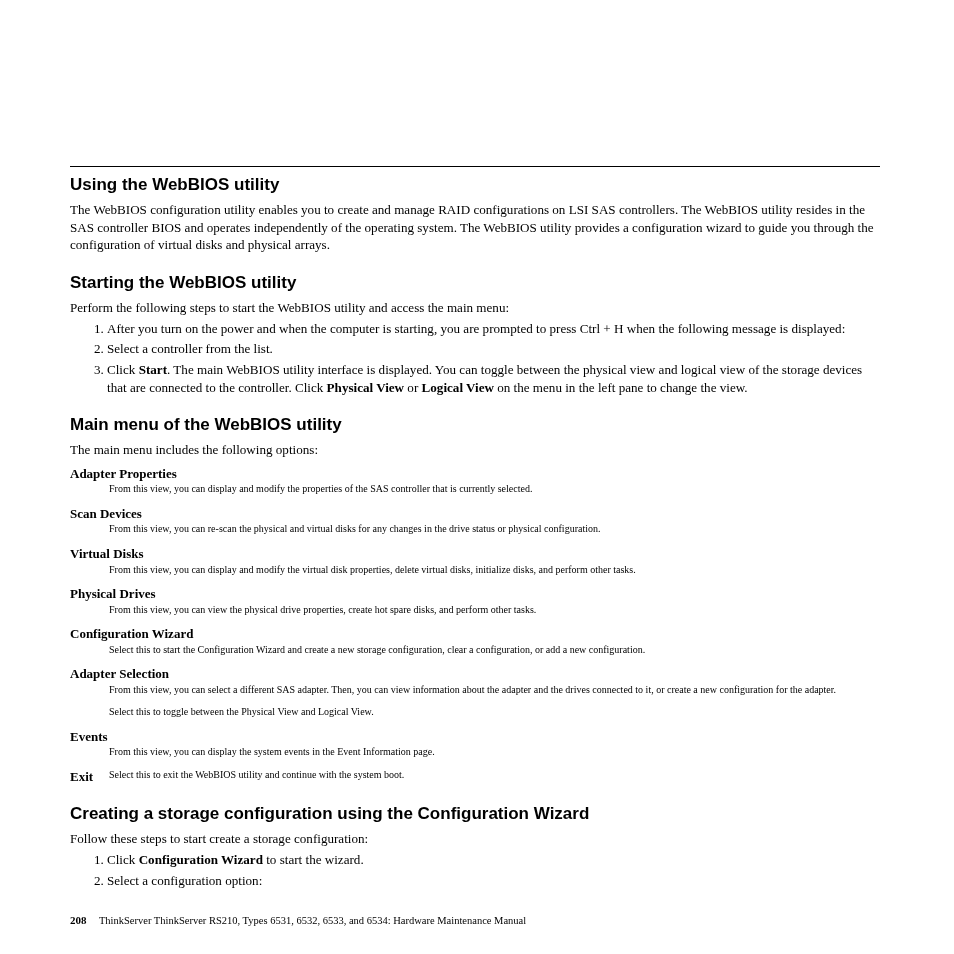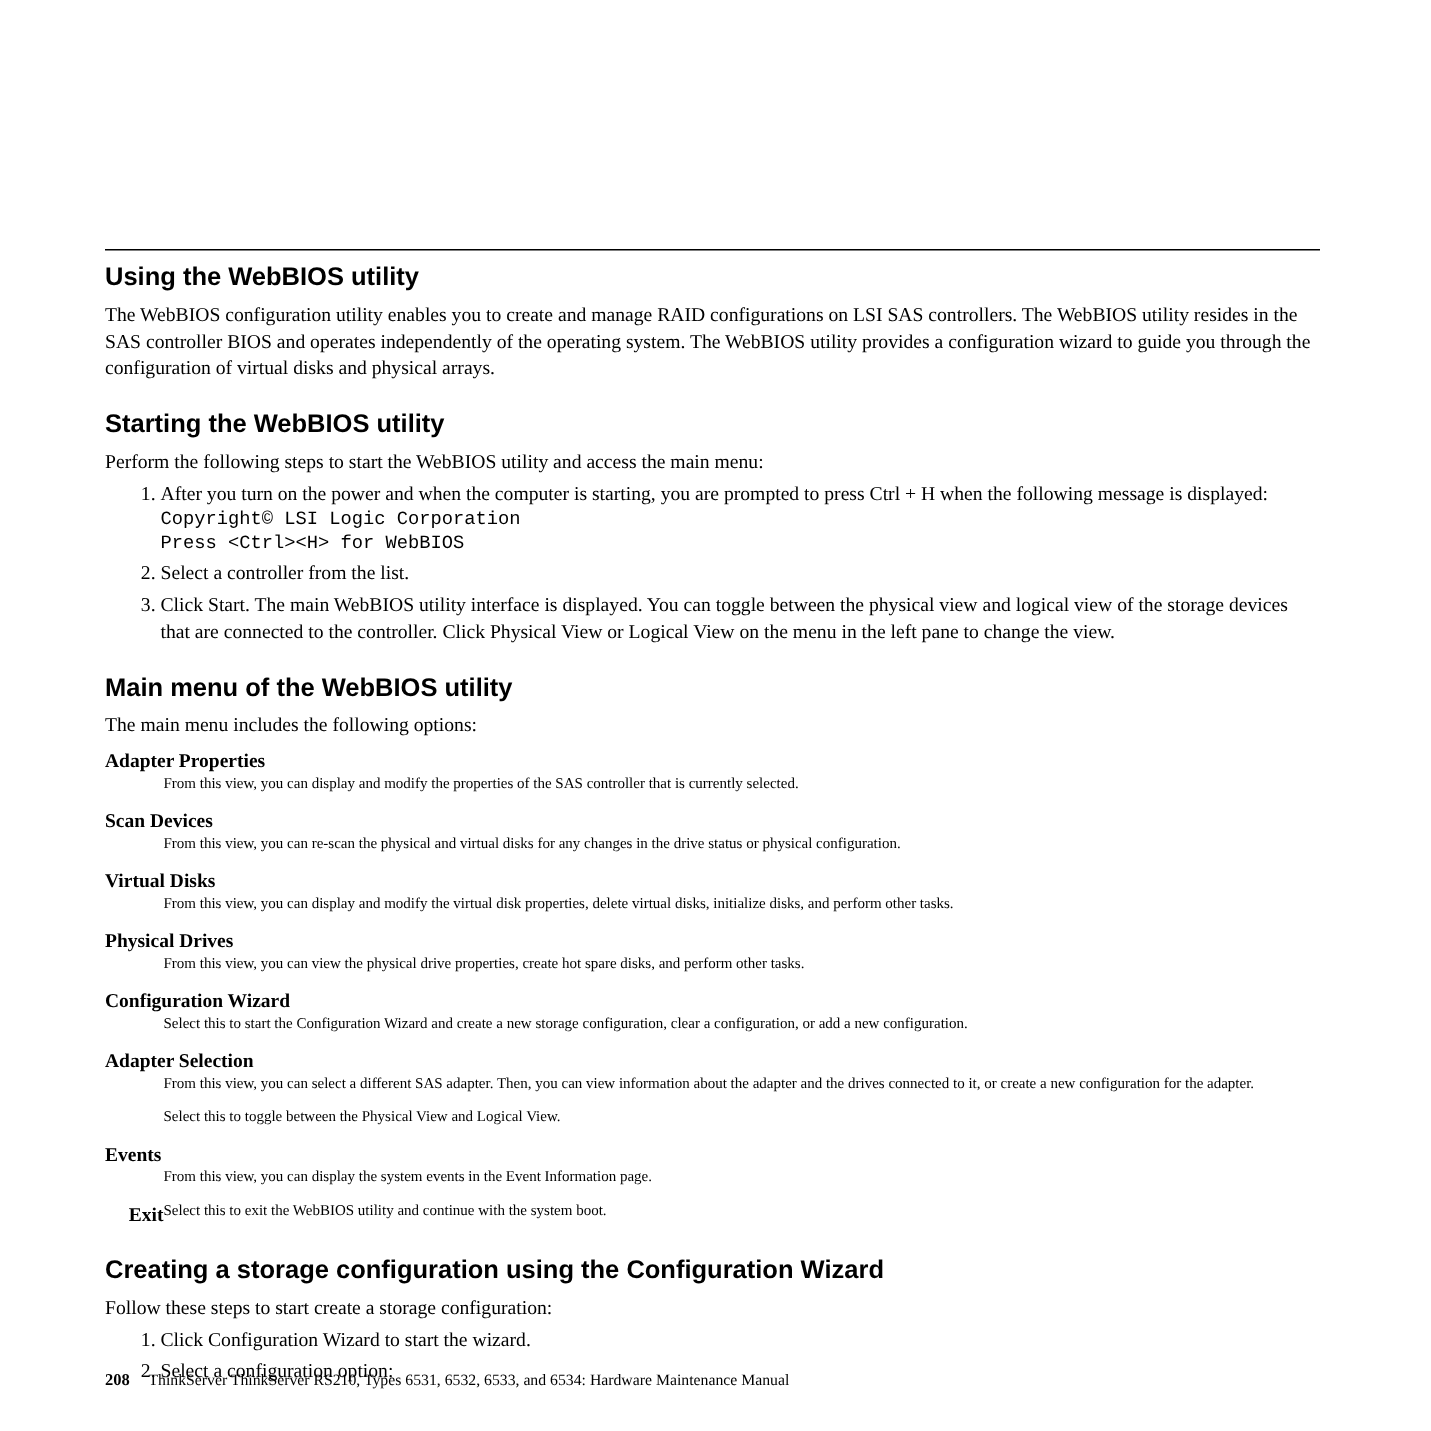--- a/index.html
+++ b/index.html
@@ -44,51 +44,49 @@
     .dl-item { margin-bottom: 9px; }
     .dl-item.inline { display: flex; }
     .dt {
       font-weight: bold;
       font-size: 13px;
     }
     .dd {
       margin-left: 39px;
       font-size: 10px;
     }
-    .dl-item.inline .dt { flex: 0 0 39px; margin: 0; text-align: right; }
+    .dl-item.inline .dt { flex: 0 0 39px; margin: 0; }
     .dl-item.inline .dd { margin-left: 0; flex: 1; }
     .footer {
       position: absolute;
       bottom: 26px;
       left: 70px;
       font-size: 10.5px;
     }
     .footer .pagenum {
       font-weight: bold;
       font-size: 11px;
       margin-right: 10px;
     }
-    .b { font-weight: normal; }
+    .b { font-weight: bold; }
   </style>
 </head>
 <body>
 
 <div class="section">
   <h2 class="ruled">Using the WebBIOS utility</h2>
   <p>The WebBIOS configuration utility enables you to create and manage RAID configurations on LSI SAS controllers. The WebBIOS utility resides in the SAS controller BIOS and operates independently of the operating system. The WebBIOS utility provides a configuration wizard to guide you through the configuration of virtual disks and physical arrays.</p>
 </div>
 
 <div class="section">
   <h2>Starting the WebBIOS utility</h2>
   <p>Perform the following steps to start the WebBIOS utility and access the main menu:</p>
   <ol>
     <li>
       <span>After you turn on the power and when the computer is starting, you are prompted to press Ctrl + H when the following message is displayed:</span>
-      <div class="mono">Copyright© LSI Logic Corporation
-Press &lt;Ctrl&gt;&lt;H&gt; for WebBIOS</div>
     </li>
     <li>Select a controller from the list.</li>
     <li><span>Click </span><span class="b">Start</span><span>. The main WebBIOS utility interface is displayed. You can toggle between the physical view and logical view of the storage devices that are connected to the controller. Click </span><span class="b">Physical View</span><span> or </span><span class="b">Logical View</span><span> on the menu in the left pane to change the view.</span></li>
   </ol>
 </div>
 
 <div class="section">
   <h2>Main menu of the WebBIOS utility</h2>
   <p>The main menu includes the following options:</p>
   <div class="dl">

